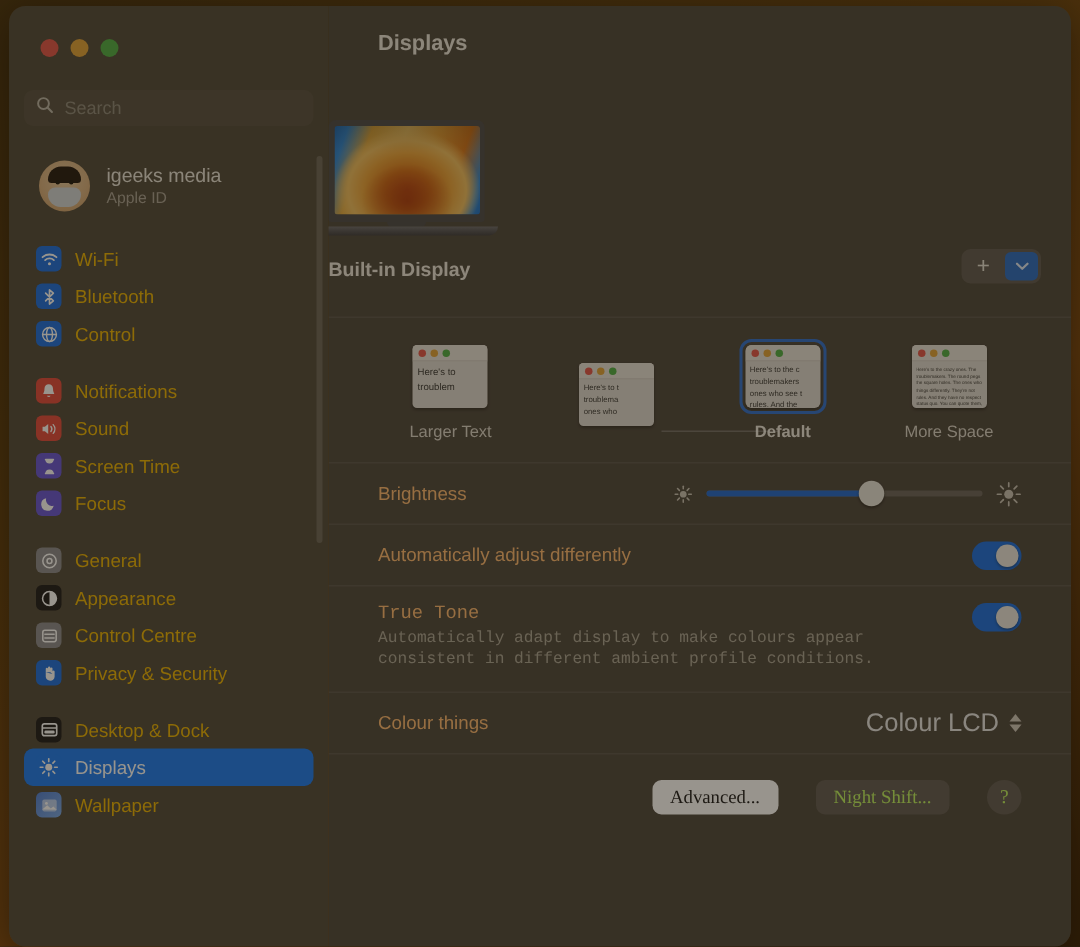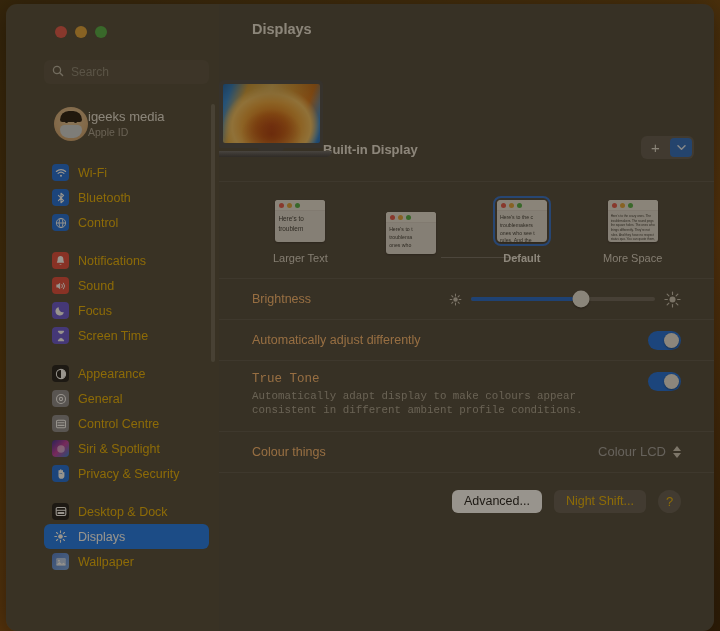--- a/index.html
+++ b/index.html
@@ -31,21 +31,20 @@
     z-index: 50;
   }
 
   
   #sidebar {
     width: 213px; height: 100%;
     background: #504a3d;
     position: relative;
     padding-top: 0;
     flex: 0 0 213px;
-    padding-left: 28px;
   }
   .traffic {
     display: flex; gap: 8px;
     padding: 22px 0 0 21px;
   }
   .tl { width: 12px; height: 12px; border-radius: 50%; }
   .tl.red   { background: #e1564d; }
   .tl.amber { background: #e0a33b; }
   .tl.green { background: #50ae48; }
 
@@ -62,21 +61,21 @@
   .search-input {
     background: transparent; border: 0; outline: 0;
     font-family: "Liberation Sans", sans-serif;
     font-size: 12px; color: #d5d0c5;
     width: 100%;
   }
   .search-input::placeholder { color: #8d887c; }
 
   
   .account {
-    display: flex; align-items: center; 
+    display: flex; align-items: center; gap: 11px;
     margin: 18px 12px 0 14px;
     padding: 5px 6px;
     border-radius: 7px;
   }
   .avatar {
     width: 34px; height: 34px; border-radius: 50%;
     background: radial-gradient(circle at 50% 38%, #e4c89f 0%, #d8b183 55%, #c89b66 100%);
     position: relative; overflow: hidden; flex: 0 0 34px;
   }
   .avatar .hair {
@@ -152,21 +151,21 @@
   .content { padding: 0 33px; }
 
   
   .display-block {
     position: relative;
     padding-top: 26px; padding-bottom: 24px;
     border-bottom: 1px solid rgba(255,255,255,0.075);
     margin: 0 -33px 0 -33px;
   }
   .laptop-wrap {
-    display: flex; flex-direction: row; align-items: flex-end;
+    display: flex; flex-direction: column; align-items: flex-start;
   }
   .laptop {
     width: 104px; position: relative;
   }
   .laptop .lid {
     width: 104px; height: 68px;
     background: #4a4a4c;
     border-radius: 5px 5px 2px 2px;
     padding: 3.5px 3.5px 5px 3.5px;
   }
@@ -327,41 +326,42 @@
   .toggle .tk {
     position: absolute; right: 2px; top: 2px;
     width: 15px; height: 15px; border-radius: 50%;
     background: #e9e6df;
     box-shadow: 0 1px 2px rgba(0,0,0,.35);
   }
 
   
   .popup {
     display: flex; align-items: center; gap: 7px;
-    font-size: 13px; color: #a3a3a3;
+    font-size: 17px; color: #e5e5e5;
   }
   .popup .ud { display: flex; flex-direction: column; gap: 2px; }
   .tri { width: 0; height: 0; border-left: 4px solid transparent; border-right: 4px solid transparent; }
   .tri.up   { border-bottom: 5px solid #cdc8bd; }
   .tri.down { border-top: 5px solid #cdc8bd; }
 
   
   .btnrow {
     display: flex; justify-content: flex-end; align-items: center;
-    gap: 12px;
+    gap: 25px;
     padding-top: 17px;
+    font-family: Liberation Serif, serif;
   }
   .btn {
     height: 23px;
     padding: 0 12px;
     border-radius: 6px;
     display: flex; align-items: center;
     font-size: 12.5px;
     background: rgba(255,255,255,0.11);
-    color: #eab308;
+    color: #bef264;
   }
   .btn.primary { background: #ffffff; color: #1c1c1e; }
   .btn.help {
     width: 23px; padding: 0; justify-content: center;
     border-radius: 50%; font-size: 13px;
   }
 </style>
 </head>
 <body>
 
@@ -447,73 +447,65 @@
               <svg width="12" height="12" viewBox="0 0 14 14">
                 <path d="M6 3.2 L3.4 5.3 H1.6 v3.4 h1.8 L6 10.8z" fill="#ffffff"></path>
                 <path d="M8.1 5.1a3 3 0 0 1 0 3.8" stroke="#ffffff" stroke-width="1.1" fill="none" stroke-linecap="round"></path>
                 <path d="M9.9 3.6a5.2 5.2 0 0 1 0 6.8" stroke="#ffffff" stroke-width="1.1" fill="none" stroke-linecap="round"></path>
               </svg>
             </span>
             <span class="nav-label">Sound</span>
           </div>
           <div class="nav-item">
             <span class="ico ic-purple">
-              <svg width="11" height="11" viewBox="0 0 12 12">
-                <path d="M9.6 7.9A4.6 4.6 0 0 1 4.1 2.4 4.6 4.6 0 1 0 9.6 7.9z" fill="#ffffff"></path>
-              </svg>
-            </span>
-            <span class="nav-label">Focus</span>
-          </div>
-          <div class="nav-item">
-            <span class="ico ic-purple">
               <svg width="10" height="12" viewBox="0 0 10 14">
                 <path d="M2 1.6h6M2 12.4h6" stroke="#ffffff" stroke-width="1.3" stroke-linecap="round"></path>
                 <path d="M2.4 1.8 C2.4 5 7.6 5 7.6 1.8 M2.4 12.2 C2.4 9 7.6 9 7.6 12.2" fill="#ffffff" stroke="#ffffff" stroke-width="1"></path>
               </svg>
             </span>
             <span class="nav-label">Screen Time</span>
           </div>
+          <div class="nav-item">
+            <span class="ico ic-purple">
+              <svg width="11" height="11" viewBox="0 0 12 12">
+                <path d="M9.6 7.9A4.6 4.6 0 0 1 4.1 2.4 4.6 4.6 0 1 0 9.6 7.9z" fill="#ffffff"></path>
+              </svg>
+            </span>
+            <span class="nav-label">Focus</span>
+          </div>
         </div>
         <div class="nav-gap"></div>
         <div class="nav-group">
+          <div class="nav-item">
+            <span class="ico ic-grey">
+              <svg width="12" height="12" viewBox="0 0 14 14">
+                <circle cx="7" cy="7" r="5.2" fill="none" stroke="#ffffff" stroke-width="1.2"></circle>
+                <circle cx="7" cy="7" r="1.9" fill="none" stroke="#ffffff" stroke-width="1.2"></circle>
+              </svg>
+            </span>
+            <span class="nav-label">General</span>
+          </div>
           <div class="nav-item">
             <span class="ico ic-black">
               <svg width="12" height="12" viewBox="0 0 14 14">
                 <circle cx="7" cy="7" r="5.4" fill="none" stroke="#ffffff" stroke-width="1.2"></circle>
                 <path d="M7 1.6 A5.4 5.4 0 0 1 7 12.4 z" fill="#ffffff"></path>
               </svg>
             </span>
             <span class="nav-label">Appearance</span>
-          </div>
-          <div class="nav-item">
-            <span class="ico ic-grey">
-              <svg width="12" height="12" viewBox="0 0 14 14">
-                <circle cx="7" cy="7" r="5.2" fill="none" stroke="#ffffff" stroke-width="1.2"></circle>
-                <circle cx="7" cy="7" r="1.9" fill="none" stroke="#ffffff" stroke-width="1.2"></circle>
-              </svg>
-            </span>
-            <span class="nav-label">General</span>
           </div>
           <div class="nav-item">
             <span class="ico ic-grey">
               <svg width="12" height="12" viewBox="0 0 14 14">
                 <rect x="1.8" y="2.6" width="10.4" height="8.8" rx="1.6" fill="none" stroke="#ffffff" stroke-width="1.2"></rect>
                 <line x1="3.4" y1="5.6" x2="10.6" y2="5.6" stroke="#ffffff" stroke-width="1.2" stroke-linecap="round"></line>
                 <line x1="3.4" y1="8.6" x2="10.6" y2="8.6" stroke="#ffffff" stroke-width="1.2" stroke-linecap="round"></line>
               </svg>
             </span>
             <span class="nav-label">Control Centre</span>
-          </div>
-          <div class="nav-item">
-            <span class="ico ic-siri">
-              <svg width="12" height="12" viewBox="0 0 14 14">
-                <circle cx="7" cy="7" r="4.4" fill="rgba(255,255,255,.5)"></circle>
-              </svg>
-            </span>
-            <span class="nav-label">Siri &amp; Spotlight</span>
           </div>
           <div class="nav-item">
             <span class="ico ic-blue">
               <svg width="10" height="12" viewBox="0 0 12 14">
                 <path d="M3 6V3.2a.9.9 0 0 1 1.8 0V6m0 0V2.3a.9.9 0 0 1 1.8 0V6m0 0V3a.9.9 0 0 1 1.8 0v4.4m0 0V5.3a.9.9 0 0 1 1.7 0v4c0 2.1-1.5 3.4-3.5 3.4S3 11.5 3 9.6V6z" fill="#ffffff"></path>
               </svg>
             </span>
             <span class="nav-label">Privacy &amp; Security</span>
           </div>
         </div>

